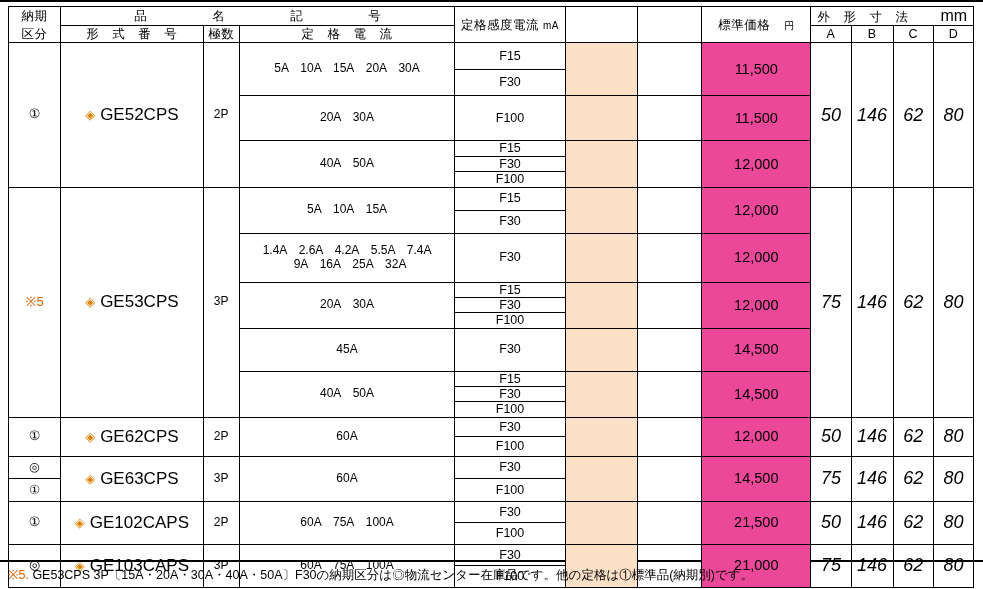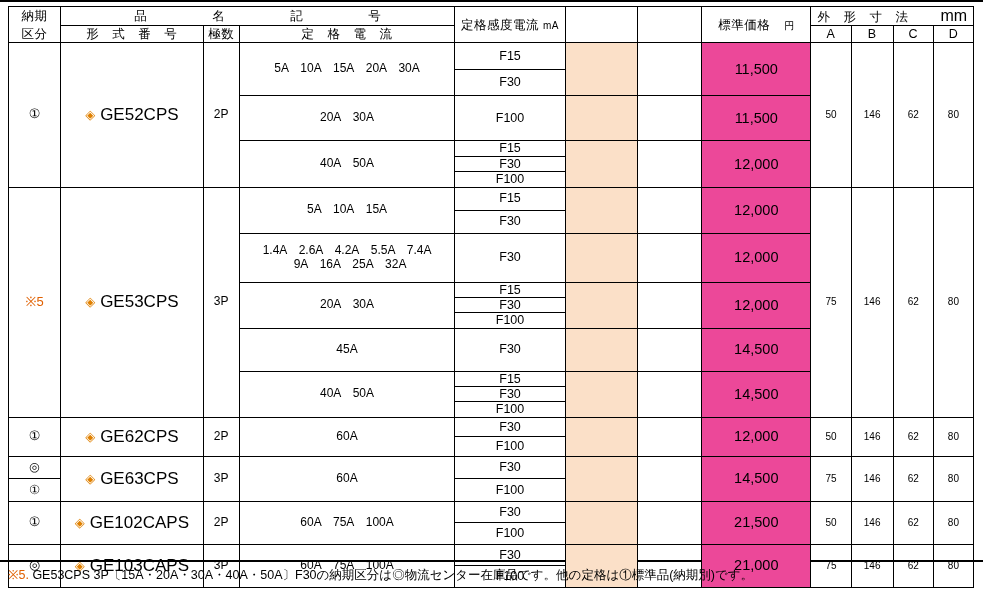--- a/index.html
+++ b/index.html
@@ -108,21 +108,21 @@
     border-bottom: 1px solid #000;
     font-size: 12.5px;
   }
   .sens-stack > div:last-child {
     border-bottom: none;
   }
   .delivery {
     font-size: 13px;
   }
   .star5 { color: #e06000; font-size: 13px; }
-  .dim { font-size: 10px; }
+  .dim { font-size: 18px; font-style: italic; }
   .note {
     position: absolute;
     left: 8px;
     top: 566px;
     font-size: 12.5px;
     color: #000;
     white-space: nowrap;
   }
   .note .mk { color: #e06000; }
   .topline {

